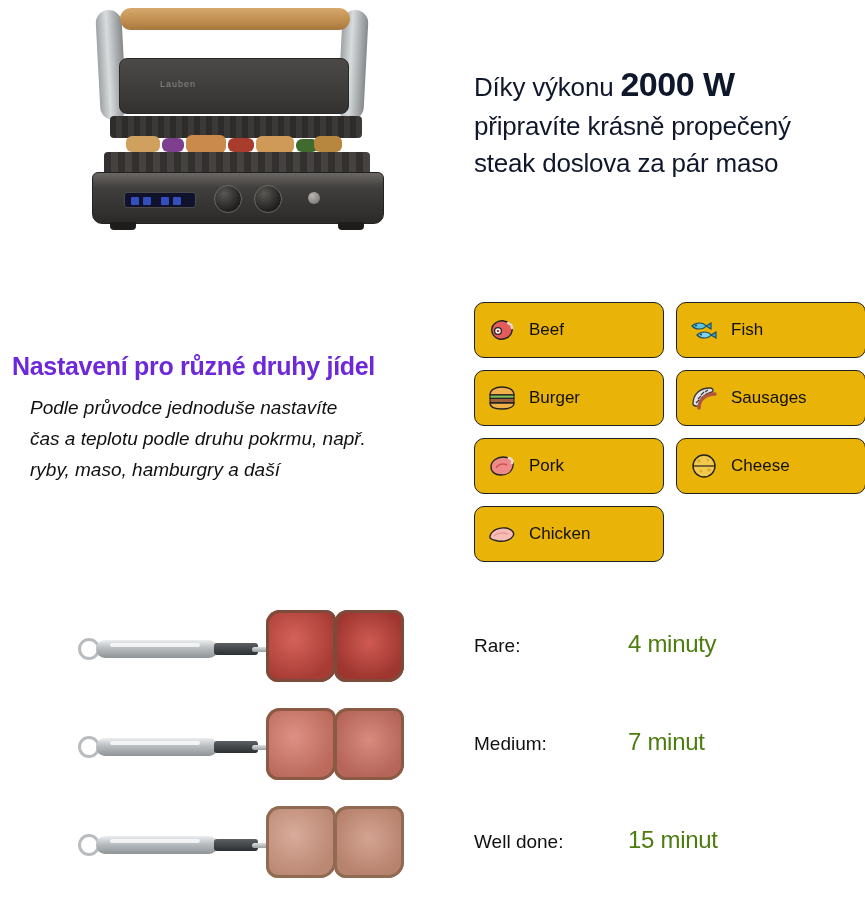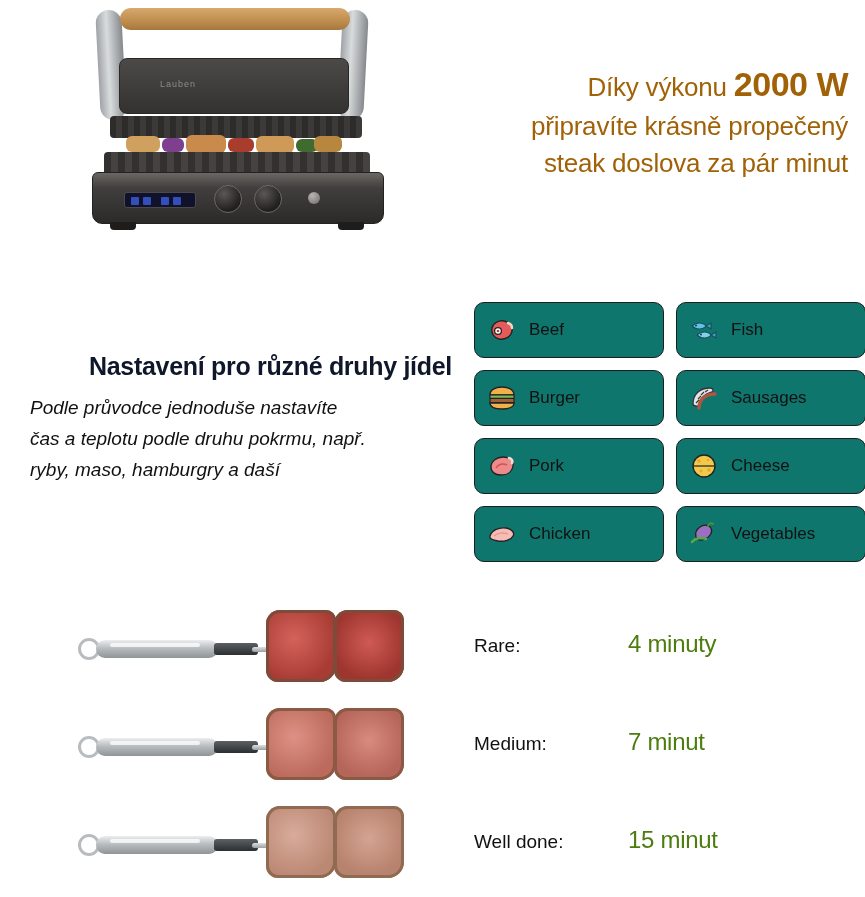--- a/index.html
+++ b/index.html
@@ -123,47 +123,45 @@
   .grill-foot-l, .grill-foot-r {
     position: absolute;
     top: 222px; width: 26px; height: 8px;
     background: #1e1d1c; border-radius: 0 0 4px 4px;
   }
   .grill-foot-l { left: 92px; }
   .grill-foot-r { left: 320px; }
 
   .power-text {
     position: absolute;
-    left: 456px; top: 60px;
+    left: 474px; top: 60px;
     width: 392px;
     font-size: 26px;
     line-height: 1.42;
     letter-spacing: -0.2px;
-    color: #a16207;
-    text-align: right;
+    color: #0f172a;
   }
   .power-text b {
     font-size: 34px;
     font-weight: 700;
     letter-spacing: -0.5px;
   }
 
   
   .settings-block {
     position: absolute;
     left: 12px; top: 352px;
     width: 440px;
   }
   .settings-title {
     font-size: 25px;
     font-weight: 700;
-    color: #0f172a;
+    color: #6d28d9;
     letter-spacing: -0.3px;
     margin: 0 0 12px 0;
-    text-align: right;
   }
   .settings-lines {
     font-size: 19px;
     line-height: 1.62;
     color: #111;
     font-weight: 500;
     margin-left: 18px;
   }
   .settings-lines div { white-space: nowrap; font-style: italic; }
 
@@ -176,21 +174,21 @@
     grid-template-columns: 190px 190px;
     grid-gap: 12px 12px;
   }
   .food-cell {
     height: 56px;
     border: 1.6px solid #1e1e1e;
     border-radius: 10px;
     display: flex;
     align-items: center;
     padding-left: 12px;
-    background: #0f766e;
+    background: #eab308;
   }
   .food-ico {
     width: 30px; height: 30px;
     margin-right: 12px;
     flex: 0 0 30px;
     display: flex; align-items: center; justify-content: center;
   }
   .food-label {
     font-size: 17px;
     color: #111;
@@ -311,21 +309,21 @@
   <div class="grill-knob k1"></div>
   <div class="grill-knob k2"></div>
   <div class="grill-led"></div>
   <div class="grill-foot-l"></div>
   <div class="grill-foot-r"></div>
 </div>
 
 <div class="power-text">
   <span>Díky výkonu </span><b>2000 W</b><br>
   <span>připravíte krásně propečený</span><br>
-  <span>steak doslova za pár minut</span>
+  <span>steak doslova za pár maso</span>
 </div>
 
 <div class="settings-block">
   <h2 class="settings-title">Nastavení pro různé druhy jídel</h2>
   <div class="settings-lines">
     <div>Podle průvodce jednoduše nastavíte</div>
     <div>čas a teplotu podle druhu pokrmu, např.</div>
     <div>ryby, maso, hamburgry a daší</div>
   </div>
 </div>
@@ -411,30 +409,20 @@
   <div class="food-cell">
     <div class="food-ico">
       <svg width="30" height="30" viewBox="0 0 30 30">
         <path d="M3 17c2-6 9-9 16-8 6 1 9 5 7 8-2 4-9 6-15 5-5-1-9-2-8-5z" fill="#f6bdb6" stroke="#222" stroke-width="1.3"></path>
         <path d="M7 17c3-3 9-4 14-2" fill="none" stroke="#e39b93" stroke-width="1.5"></path>
       </svg>
     </div>
     <span class="food-label">Chicken</span>
   </div>
 
-  <div class="food-cell">
-    <div class="food-ico">
-      <svg width="30" height="30" viewBox="0 0 30 30">
-        <path d="M11 8c4-3 9-2 11 1 2 4-1 9-6 11-4 2-8 1-9-2-1-4 1-8 4-10z" fill="#9b6fc4" stroke="#222" stroke-width="1.3"></path>
-        <path d="M19 7c1-3 4-3 5-2" fill="none" stroke="#4b8f3a" stroke-width="2" stroke-linecap="round"></path>
-        <path d="M3 23c3-4 9-5 14-3" fill="none" stroke="#5aa845" stroke-width="2.6" stroke-linecap="round"></path>
-      </svg>
-    </div>
-    <span class="food-label">Vegetables</span>
-  </div>
 </div>
 
 <div class="steak-photos">
 
   <div class="skewer-row r1">
     <div class="sk-ring"></div>
     <div class="sk-handle"></div>
     <div class="sk-neck"></div>
     <div class="sk-rod"></div>
     <div class="steak-pc p1" style="background:radial-gradient(circle at 40% 40%,#d4625a,#a83c35 70%); box-shadow: inset 0 0 0 3px #7d4b3a;"></div>

